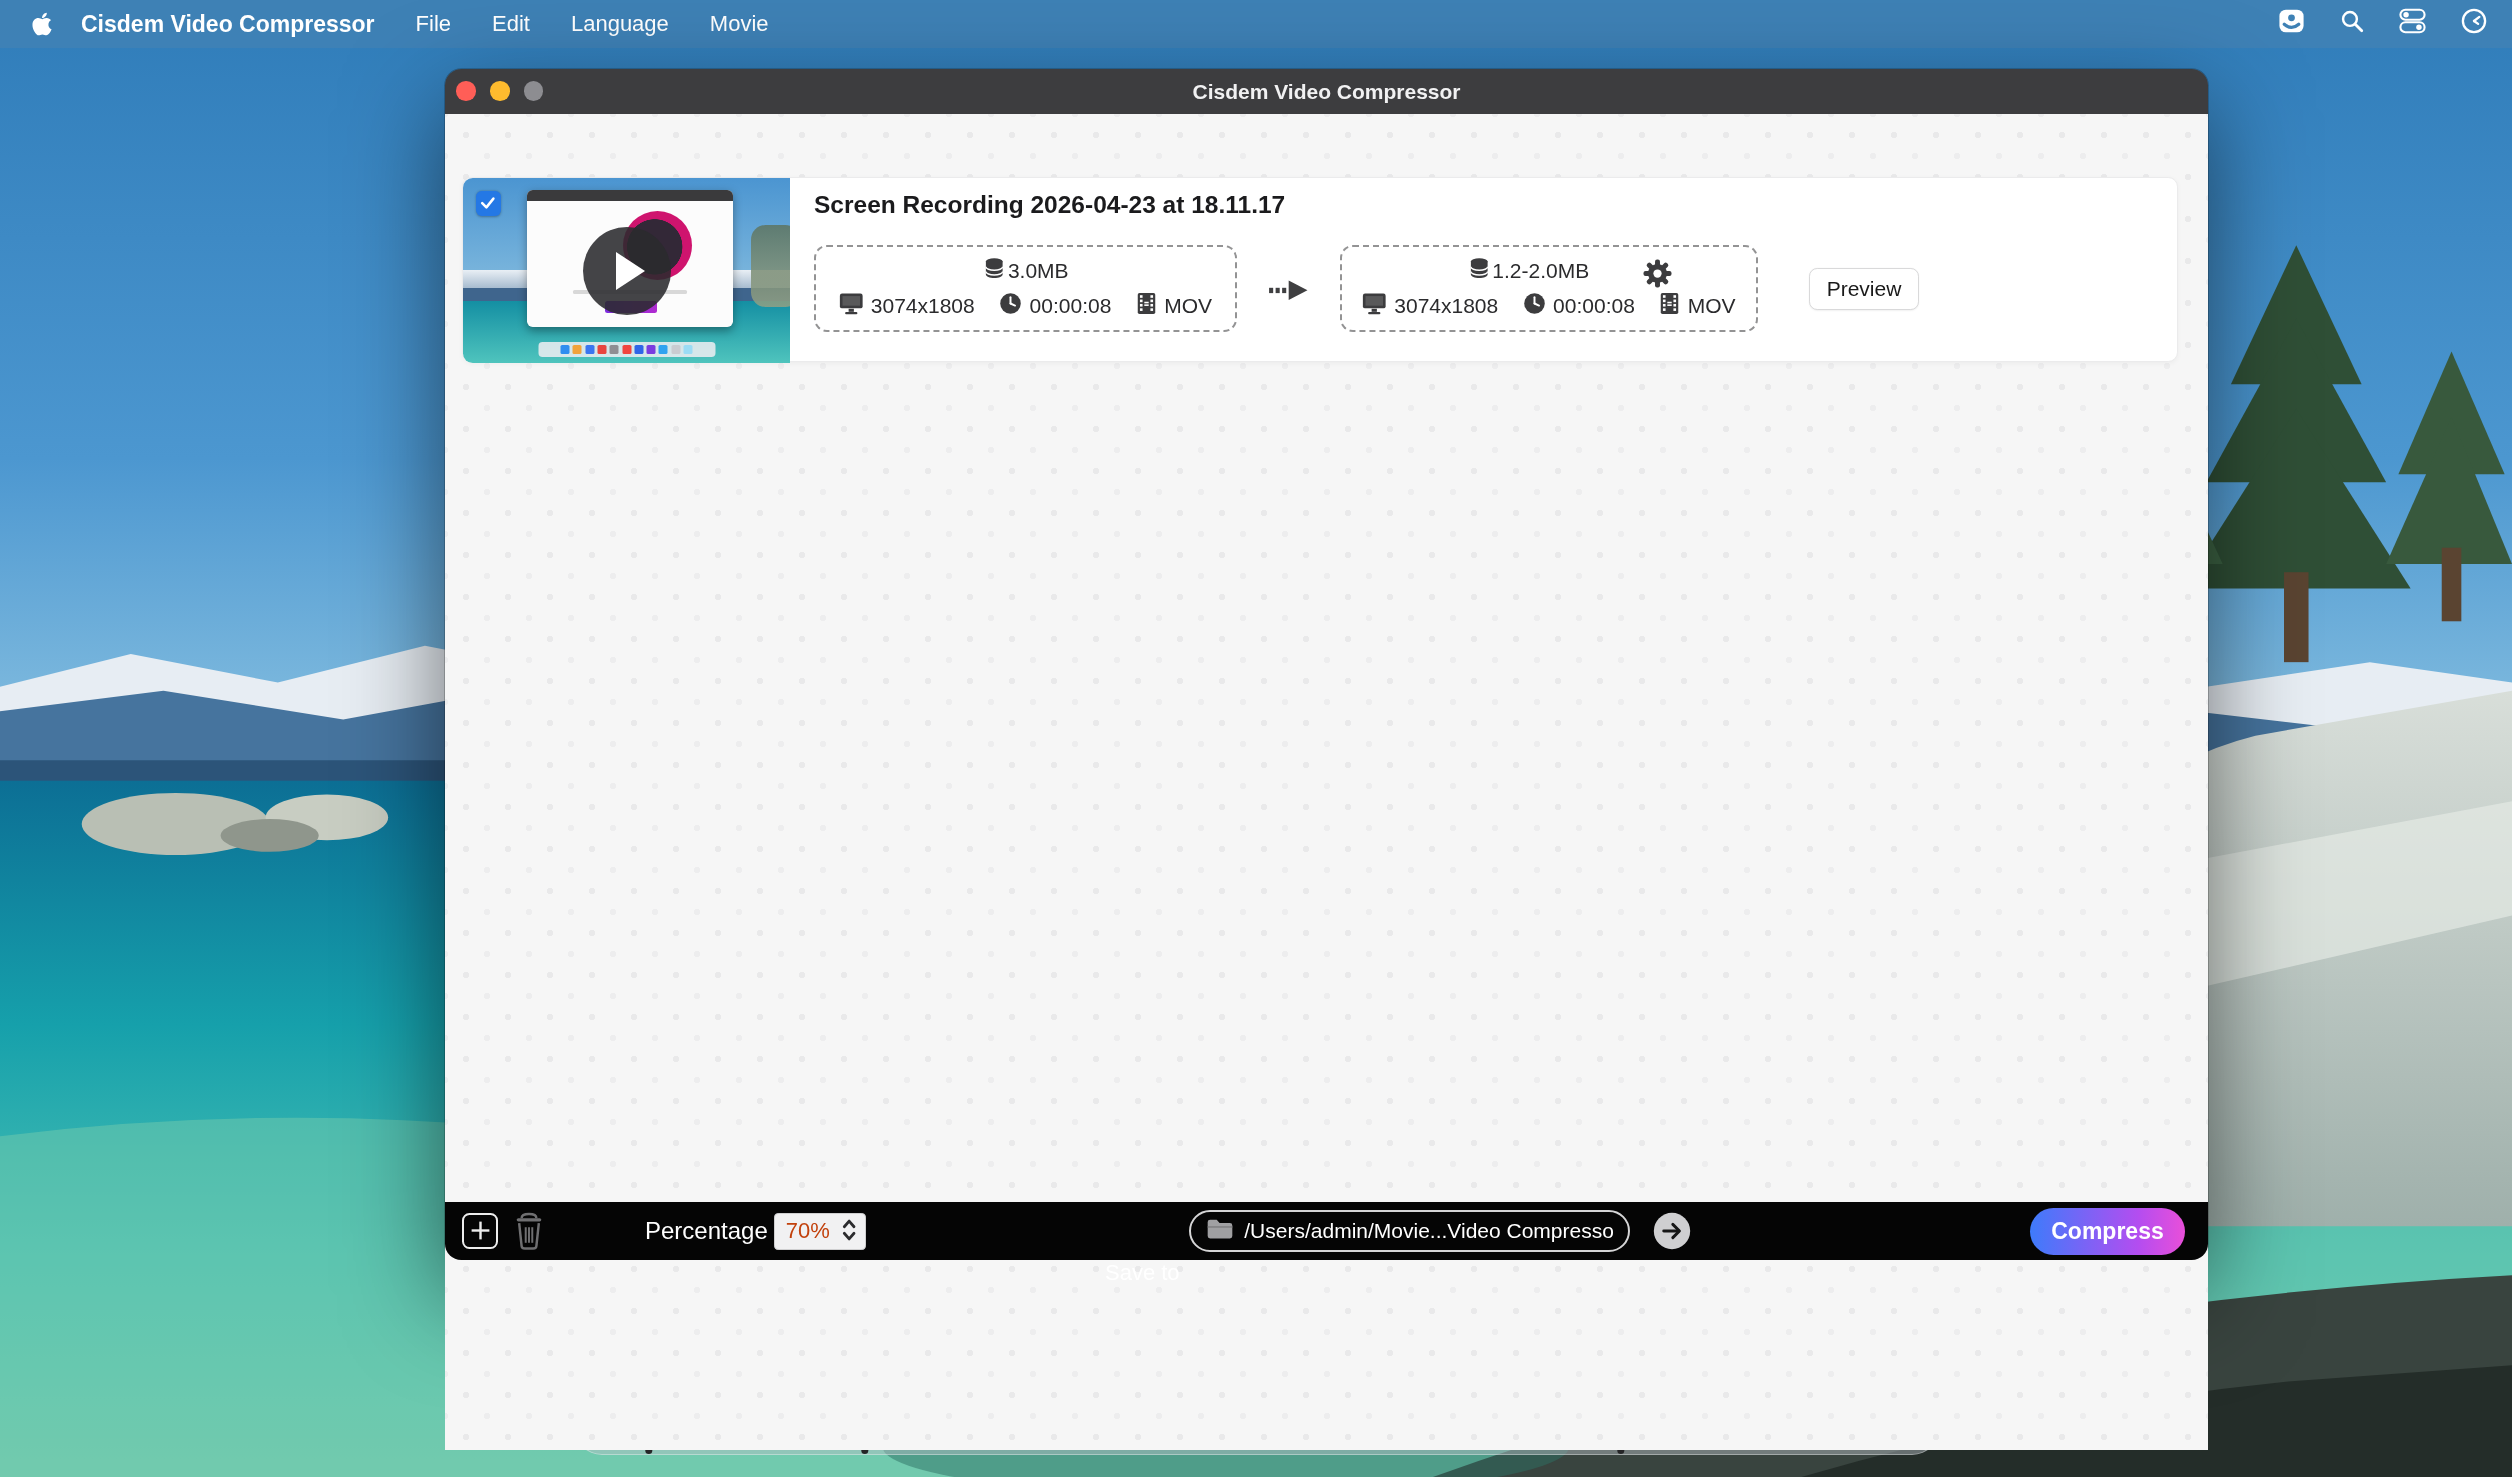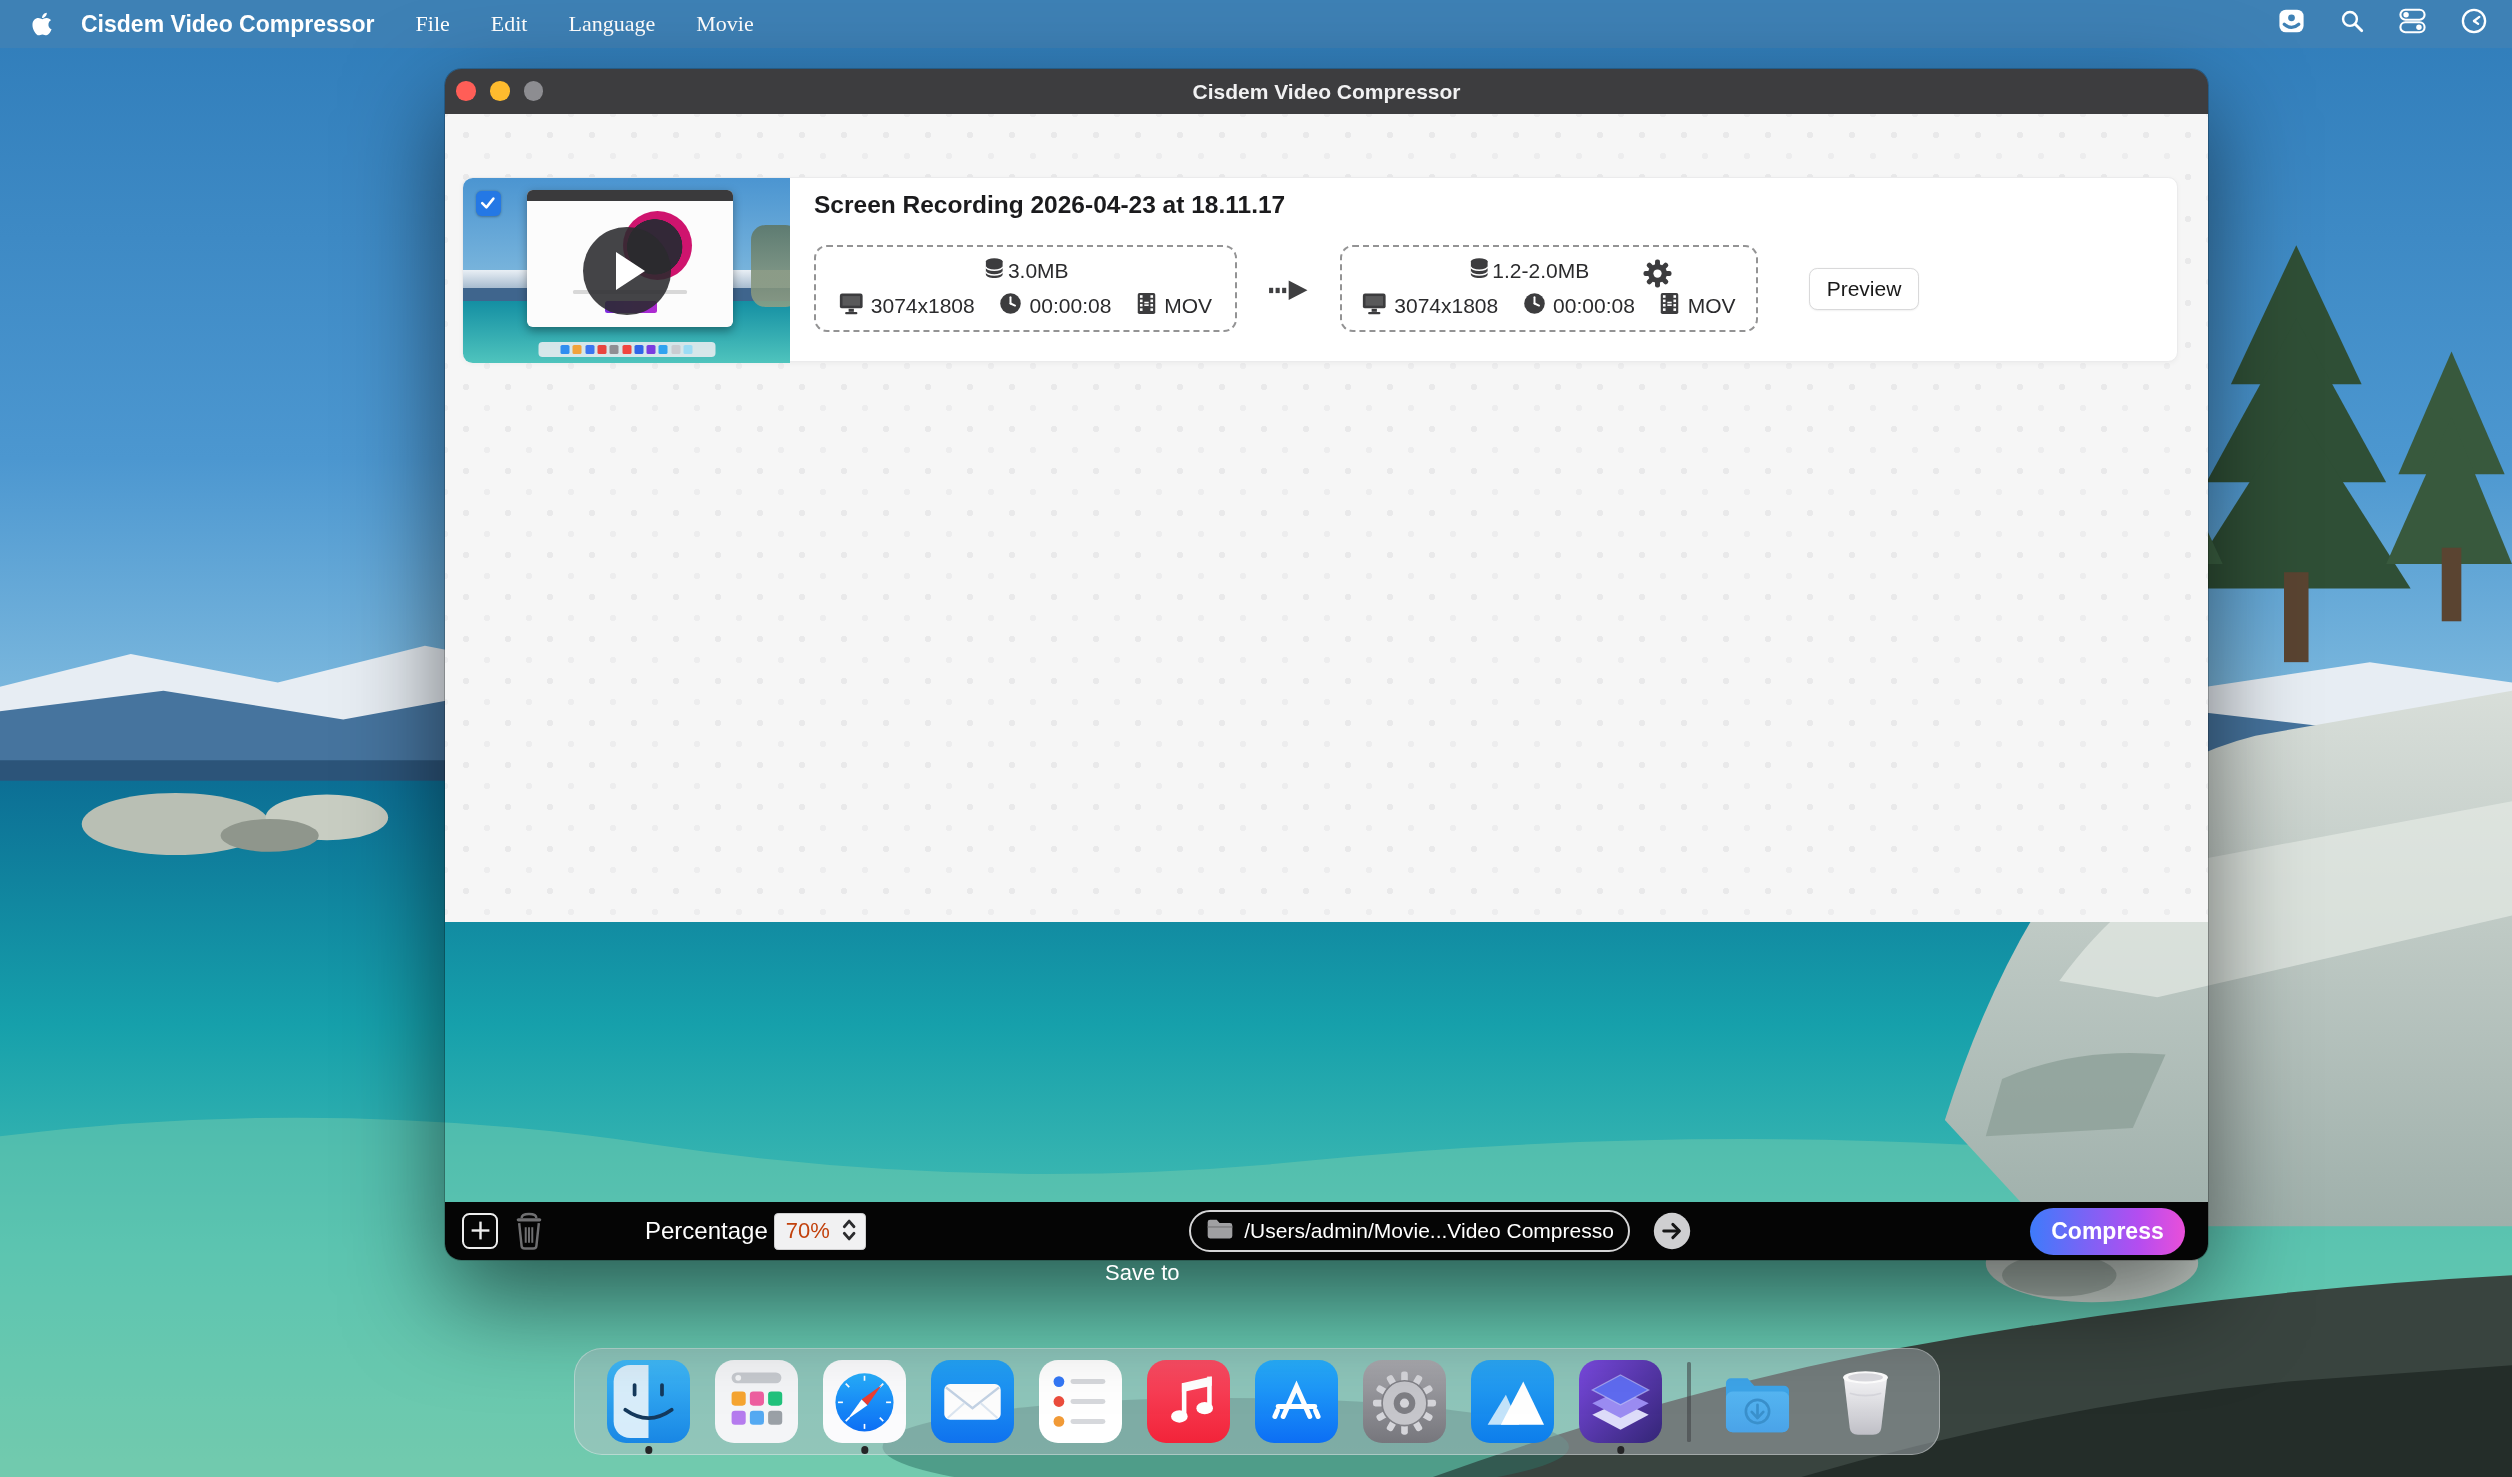--- a/index.html
+++ b/index.html
@@ -9,33 +9,33 @@
 
   
   #wallpaper { left:0; top:0; width:2512px; height:1478px; z-index:0; }
 
   
   #menubar { left:0; top:0; width:2512px; height:48px; z-index:5;
     background:rgba(62,129,181,.96); display:flex; align-items:center;
     color:#fff; font-size:22px; }
   #menubar .apple { margin-left:31px; display:flex; align-items:center; }
   #menubar .appname { font-weight:bold; font-size:23px; margin-left:28px; }
-  #menubar .mitem { margin-left:41px;font-family:Liberation Serif, serif; }
+  #menubar .mitem { margin-left:41px; }
   #menubar .right { margin-left:auto; display:flex; align-items:center; gap:33px; margin-right:24.5px; }
 
   
   #window { left:445px; top:69px; width:1763px; height:1191px; z-index:10;
     border-radius:16.3px; box-shadow:0 37px 98px rgba(0,0,0,.55), 0 0 0 0.8px rgba(0,0,0,.25); }
   #titlebar { left:0; top:0; width:100%; height:45px; background:#3d3d3f;
     border-radius:16.3px 16.3px 0 0; }
   #lights { left:11.4px; top:12.3px; display:flex; gap:14px; }
   .light { width:19.6px; height:19.6px; border-radius:50%; }
   #wtitle { left:0; top:0; width:100%; height:45px; line-height:45px; text-align:center;
     color:#f1f1f2; font-size:21px; font-weight:600; }
-  #content { left:0; top:45px; width:100%; height:808px; background:#f6f6f6;
+  #content { left:0; top:45px; width:100%; height:1336px; background:#f6f6f6;
     background-image:radial-gradient(#e9e9ea 2.9px, transparent 3.4px),
                      radial-gradient(#ededee 2.9px, transparent 3.4px);
     background-size:42px 42px; background-position:0 0, 21px 21px; }
 
   
   #row { left:17px; top:63px; width:1716px; height:185px; background:#fff;
     border-radius:9.8px; border:0.8px solid #ebebec; box-shadow:0 1.6px 4.9px rgba(0,0,0,.04); }
   #thumb { left:0; top:0; width:327px; height:185px; border-radius:9.8px 0 0 9.8px; overflow:hidden; }
   .mini-sky { left:0; top:0; width:100%; height:98px; background:linear-gradient(#4b95d1,#7ab5dc); }
   .mini-mtn { left:0; top:92px; width:100%; height:21px; background:linear-gradient(#e9eff5,#9cb3c9); }

